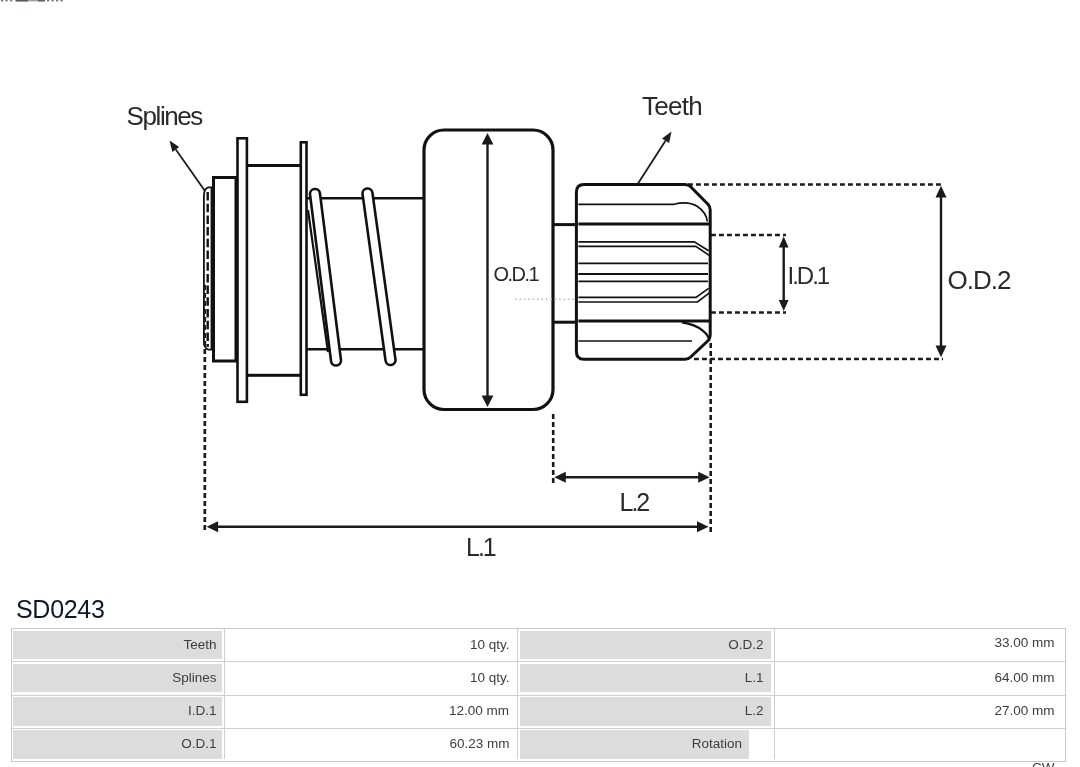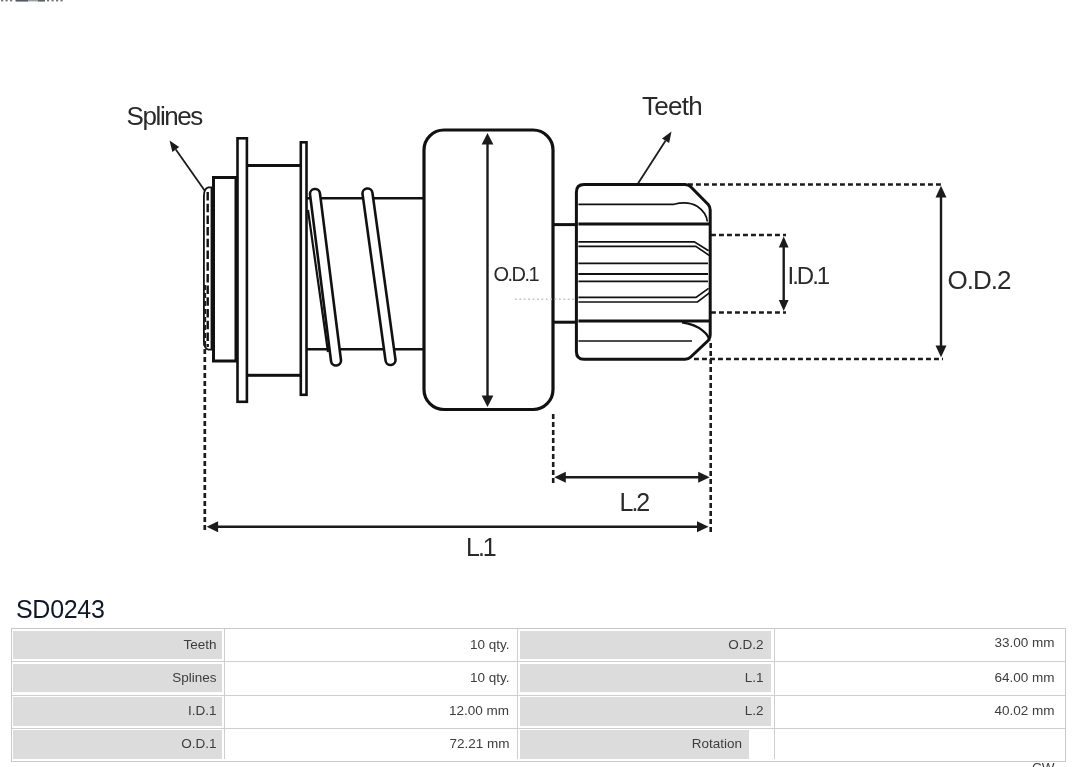--- a/index.html
+++ b/index.html
@@ -140,24 +140,24 @@
 <div class="cell" style="left:777px;top:629px;width:285.5px;padding-right:8px;">33.00 mm</div>
 
 <div class="cell g" style="left:13px;top:663.8px;width:208.5px;padding-right:5px;">Splines</div>
 <div class="cell" style="left:225.5px;top:663.8px;width:288px;padding-right:4px;">10 qty.</div>
 <div class="cell g" style="left:520px;top:663.8px;width:250.5px;padding-right:7px;">L.1</div>
 <div class="cell" style="left:777px;top:663.8px;width:285.5px;padding-right:8px;">64.00 mm</div>
 
 <div class="cell g" style="left:13px;top:697.1px;width:208.5px;padding-right:5px;">I.D.1</div>
 <div class="cell" style="left:209px;top:697.1px;width:288px;padding-right:4px;margin-left:16px;">12.00 mm</div>
 <div class="cell g" style="left:520px;top:697.1px;width:250.5px;padding-right:7px;">L.2</div>
-<div class="cell" style="left:777px;top:697.1px;width:285.5px;padding-right:8px;">40.02 mm</div>
+<div class="cell" style="left:777px;top:697.1px;width:285.5px;padding-right:8px;">27.00 mm</div>
 
 <div class="cell g" style="left:13px;top:730.4px;width:208.5px;padding-right:5px;">O.D.1</div>
-<div class="cell" style="left:225.5px;top:730.4px;width:288px;padding-right:4px;">72.21 mm</div>
+<div class="cell" style="left:225.5px;top:730.4px;width:288px;padding-right:4px;">60.23 mm</div>
 <div class="cell g" style="left:520px;top:730.4px;width:229px;padding-right:7px;">Rotation</div>
 <div class="cell" style="left:777px;top:754px;width:285.5px;padding-right:8px;">CW</div>
 
 <div class="ln" style="left:11.5px;top:661.3px;width:1053px;height:1px;"></div>
 <div class="ln" style="left:11.5px;top:694.6px;width:1053px;height:1px;"></div>
 <div class="ln" style="left:11.5px;top:727.9px;width:1053px;height:1px;"></div>
 <div class="ln" style="left:223.5px;top:629px;width:1px;height:130px;"></div>
 <div class="ln" style="left:517px;top:629px;width:1px;height:130px;"></div>
 <div class="ln" style="left:774px;top:629px;width:1px;height:130px;"></div>
 

